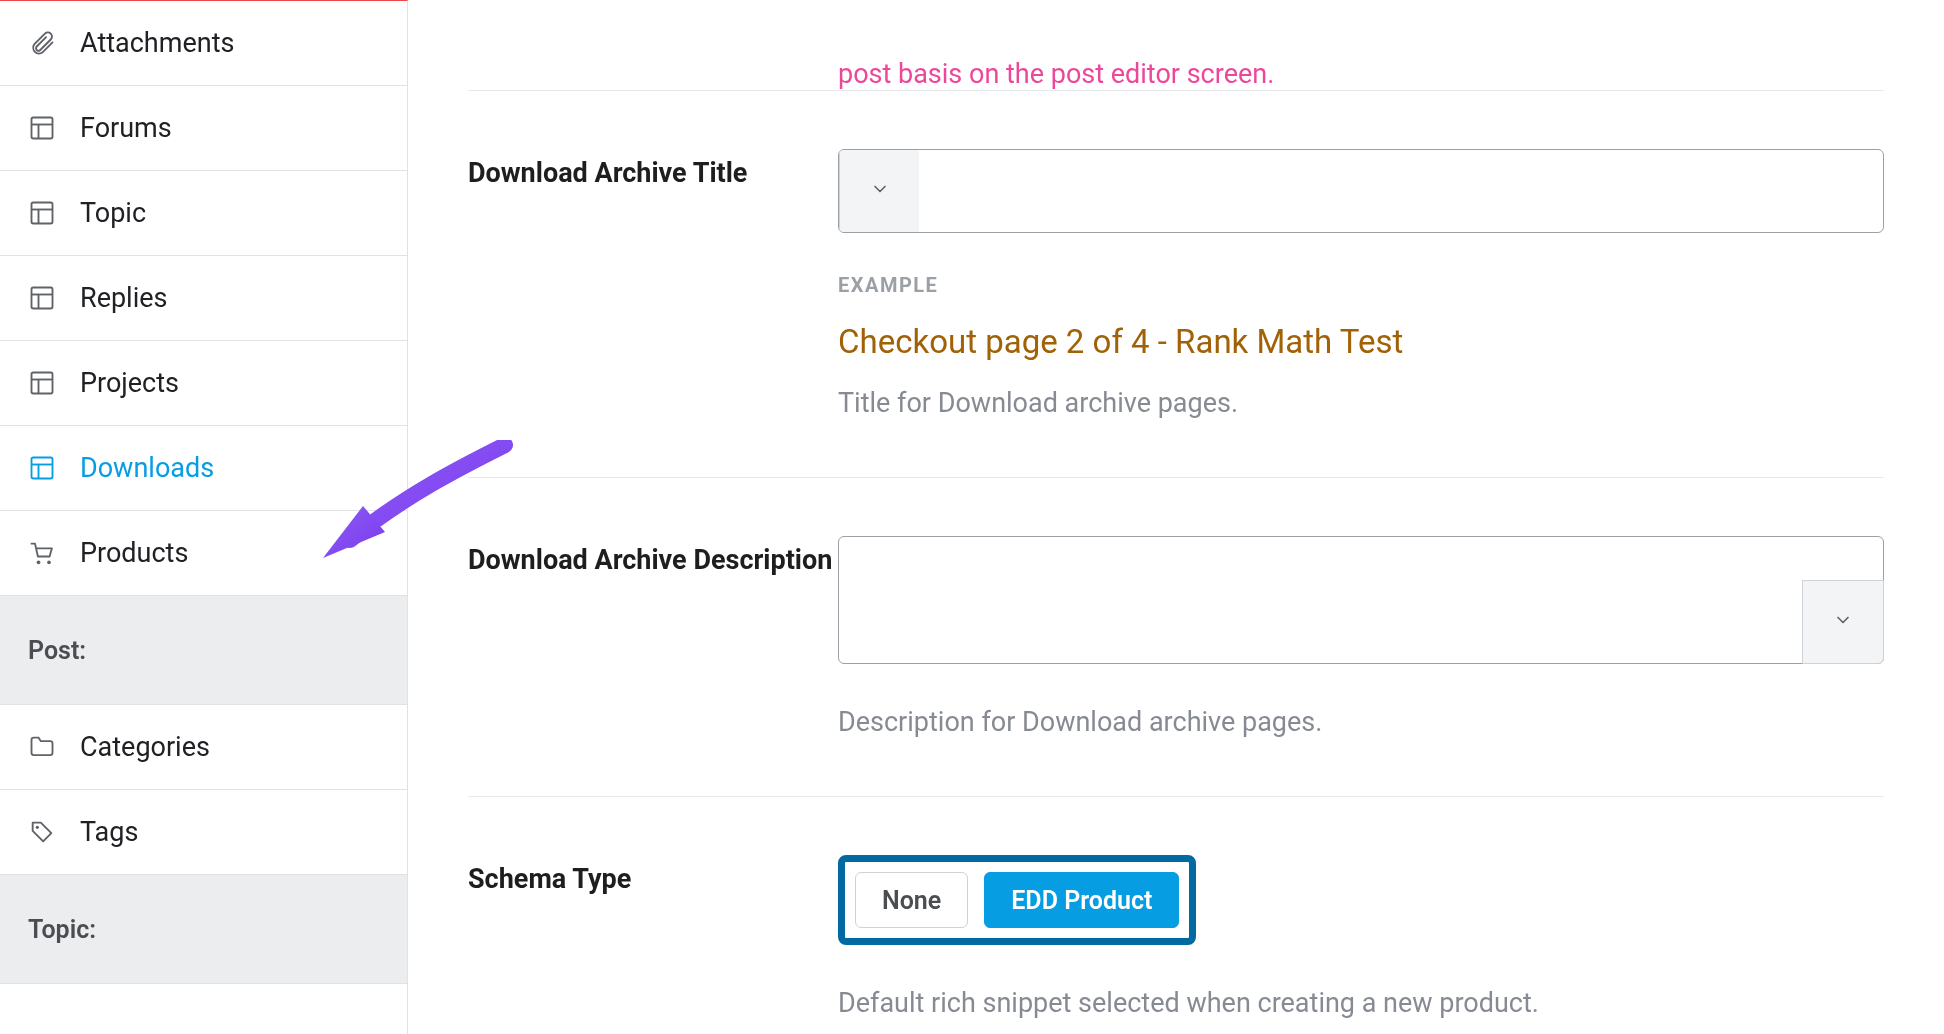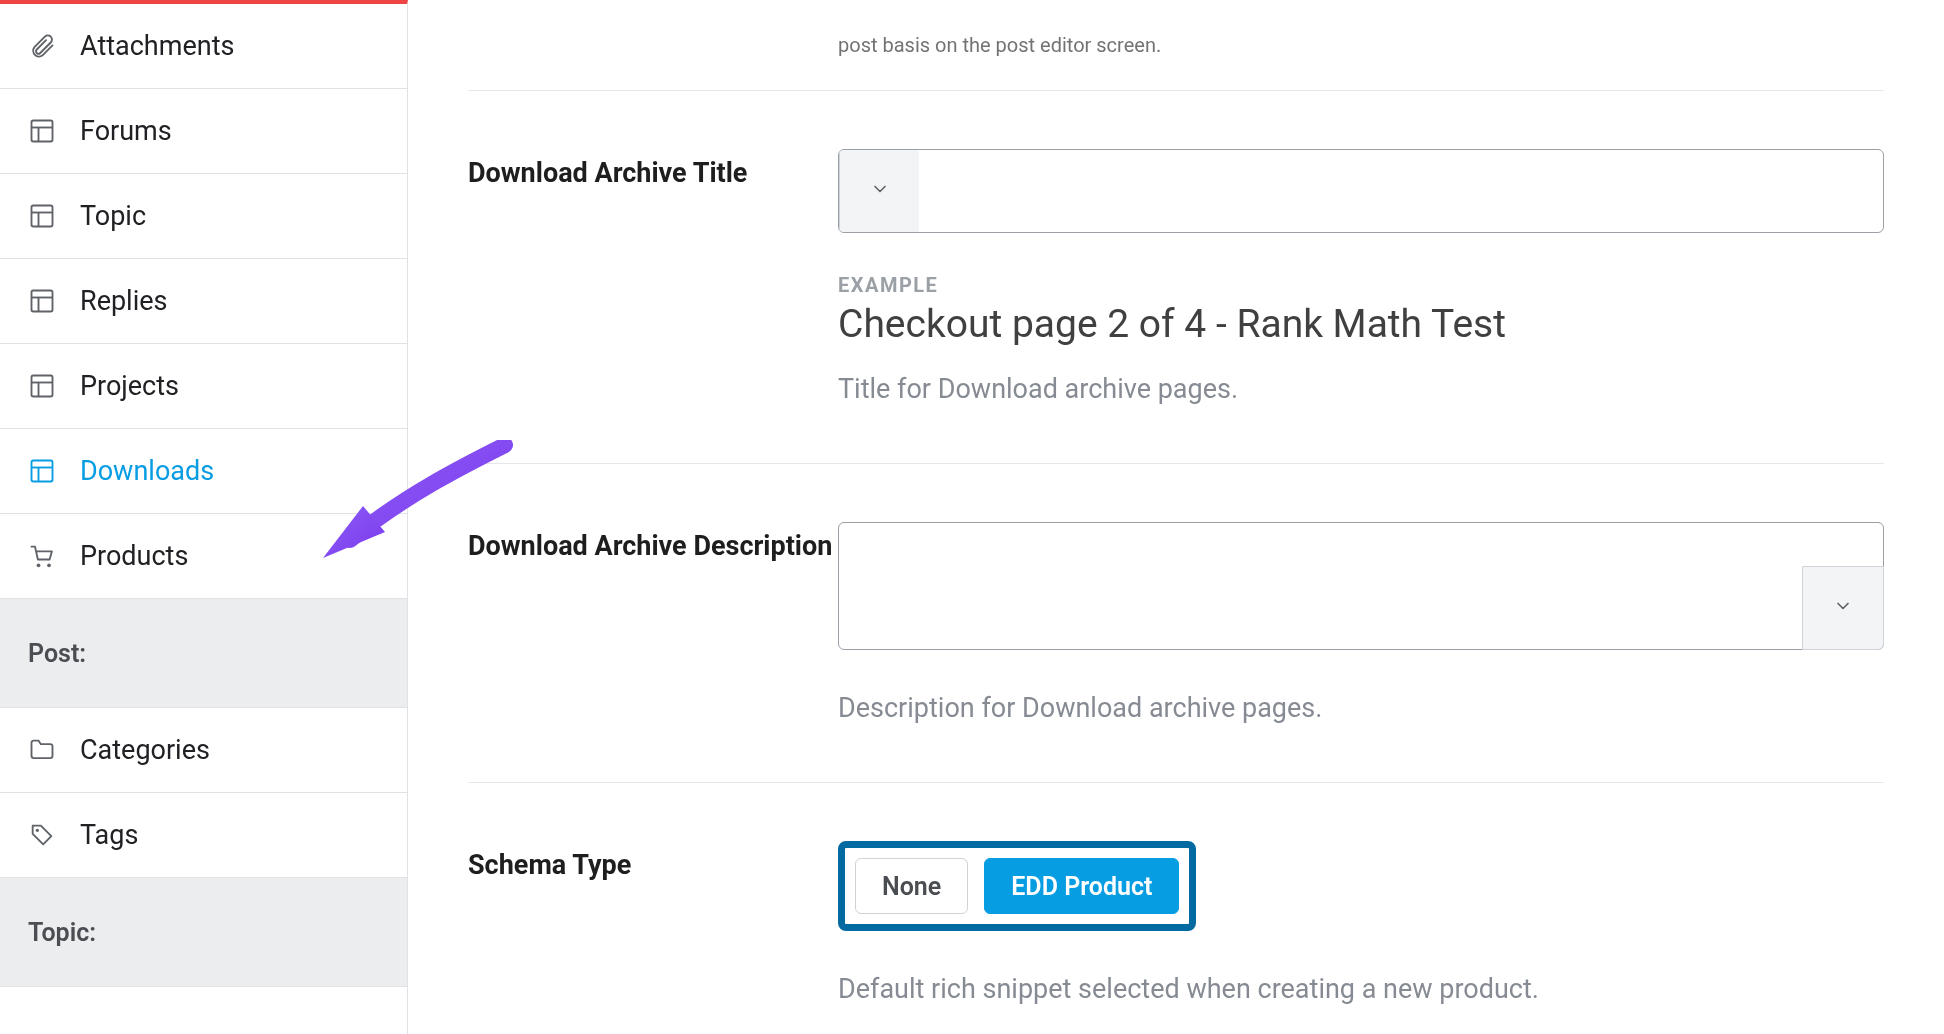--- a/index.html
+++ b/index.html
@@ -13,21 +13,21 @@
   .app {
     display: flex;
     width: 100%; height: 100%;
   }
   
   .sidebar {
     width: 408px;
     flex-shrink: 0;
     background: #fde047;
     border-right: 1px solid #e0e2e6;
-    border-top: 4px solid #ef4444;
+    border-top: 1px solid #ef4444;
     height: 100%;
     overflow: hidden;
     font-size: 27px;
     color: #202124;
   }
   .sb-item {
     display: flex;
     align-items: center;
     height: 85px;
     padding: 0 28px;
@@ -54,23 +54,23 @@
 
   
   .main {
     flex: 1;
     padding: 0 60px 0 60px;
     overflow: hidden;
   }
   .hint-top {
     padding: 0 0 0 370px;
     height: 90px;
-    display:flex; align-items:center;
-    font-size: 20px;
-    color:#737373;
+    display:flex; align-items:flex-end;
+    font-size: 27px;
+    color:#ec4899;
   }
   .divider {
     border: none;
     border-top: 1px solid #e6e7ea;
     margin: 0;
   }
   .row {
     display:flex;
     padding: 58px 0 0 0;
   }
@@ -142,24 +142,24 @@
   .descgroup .drop-toggle2 svg { width:20px; height:20px; color:#5f6368; }
 
   .example-label {
     margin-top: 40px;
     font-size: 20px;
     letter-spacing: 1.5px;
     font-weight: 700;
     color:#9aa0a6;
   }
   .example-value {
-    margin-top: 4px;
-    font-size: 39px;
+    margin-top: 25px;
+    font-size: 33px;
     font-weight: 400;
-    color:#404040;
+    color:#a16207;
   }
   .help {
     margin-top: 26px;
     font-size: 27px;
     color:#868b93;
   }
   .row-bottom-gap { padding-bottom: 58px; }
 
   
   .btn-group {

